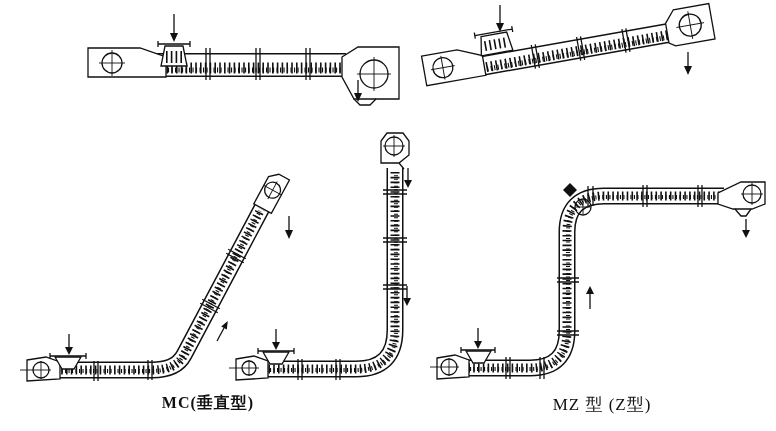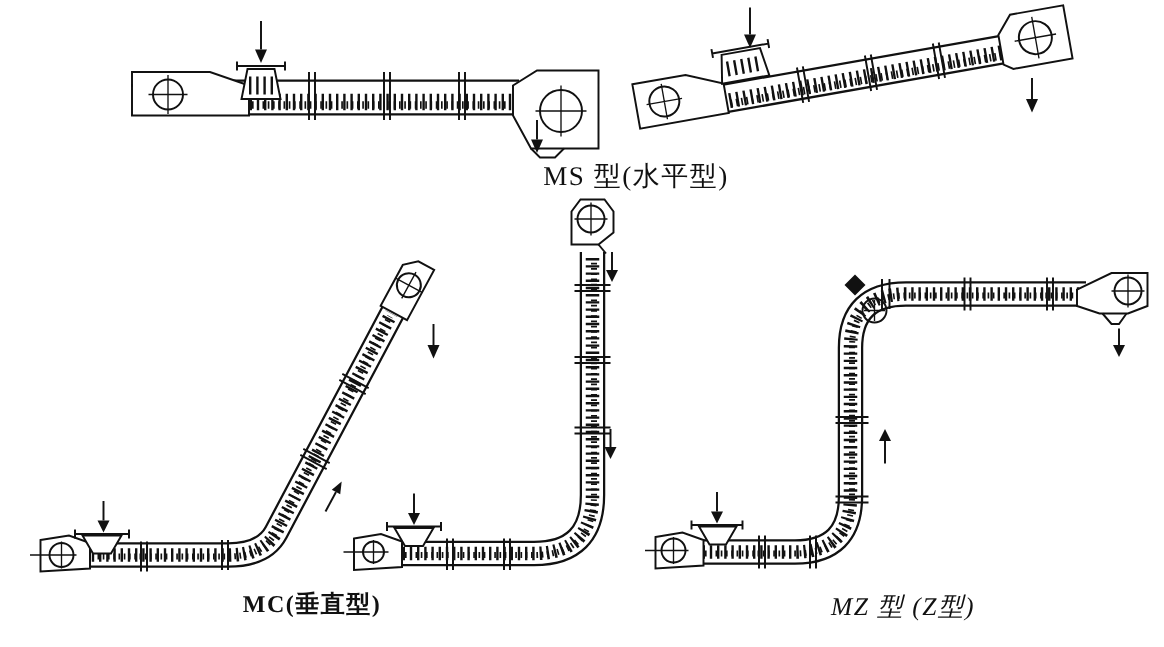--- a/index.html
+++ b/index.html
@@ -3,21 +3,21 @@
 <meta charset="utf-8">
 <style>
   html,body{margin:0;padding:0;background:#fff;}
   .stage{position:relative;width:776px;height:431px;background:#ffffff;overflow:hidden;
          font-family:"Liberation Serif","DejaVu Serif",serif;color:#111;}
   .stage svg{position:absolute;left:0;top:0;}
   .cap{position:absolute;transform:translateX(-50%);white-space:nowrap;color:#111;
        letter-spacing:1px;}
   .cap-ms{left:424px;top:105px;font-size:18px;}
   .cap-mc{left:208px;top:393px;font-size:16px;font-weight:bold;}
-  .cap-mz{left:602px;top:393px;font-size:17px;font-style:italic;}
+  .cap-mz{left:602px;top:393px;font-size:17px;}
   
   .ln{stroke:#111;stroke-width:1.3;fill:none;}
   .band-o{stroke:#111;fill:none;}
   .band-i{stroke:#fff;fill:none;}
   .dots{stroke:#111;fill:none;stroke-dasharray:1.6 3.2;}
   .dots2{stroke:#111;fill:none;stroke-dasharray:1.1 2.4;}
   .boxw{fill:#fff;stroke:#111;stroke-width:1.3;}
   .ah{fill:#111;stroke:none;}
   .cl{stroke:#111;stroke-width:0.9;fill:none;}
 </style>
@@ -207,17 +207,16 @@
       <path class="ln" d="M735 209 L741 216 L746 216 L751 209"></path>
     </g>
     <g>
       <path class="ln" d="M746 219 L746 230"></path>
       <polygon class="ah" points="742,230 750,230 746,238"></polygon>
     </g>
   </g>
 
 </svg>
 
-<div class="cap cap-ms">MS 型(水平型)</div>
 <div class="cap cap-mc">MC(垂直型)</div>
 <div class="cap cap-mz">MZ 型 (Z型)</div>
 
 </div>
 
 </body></html>

